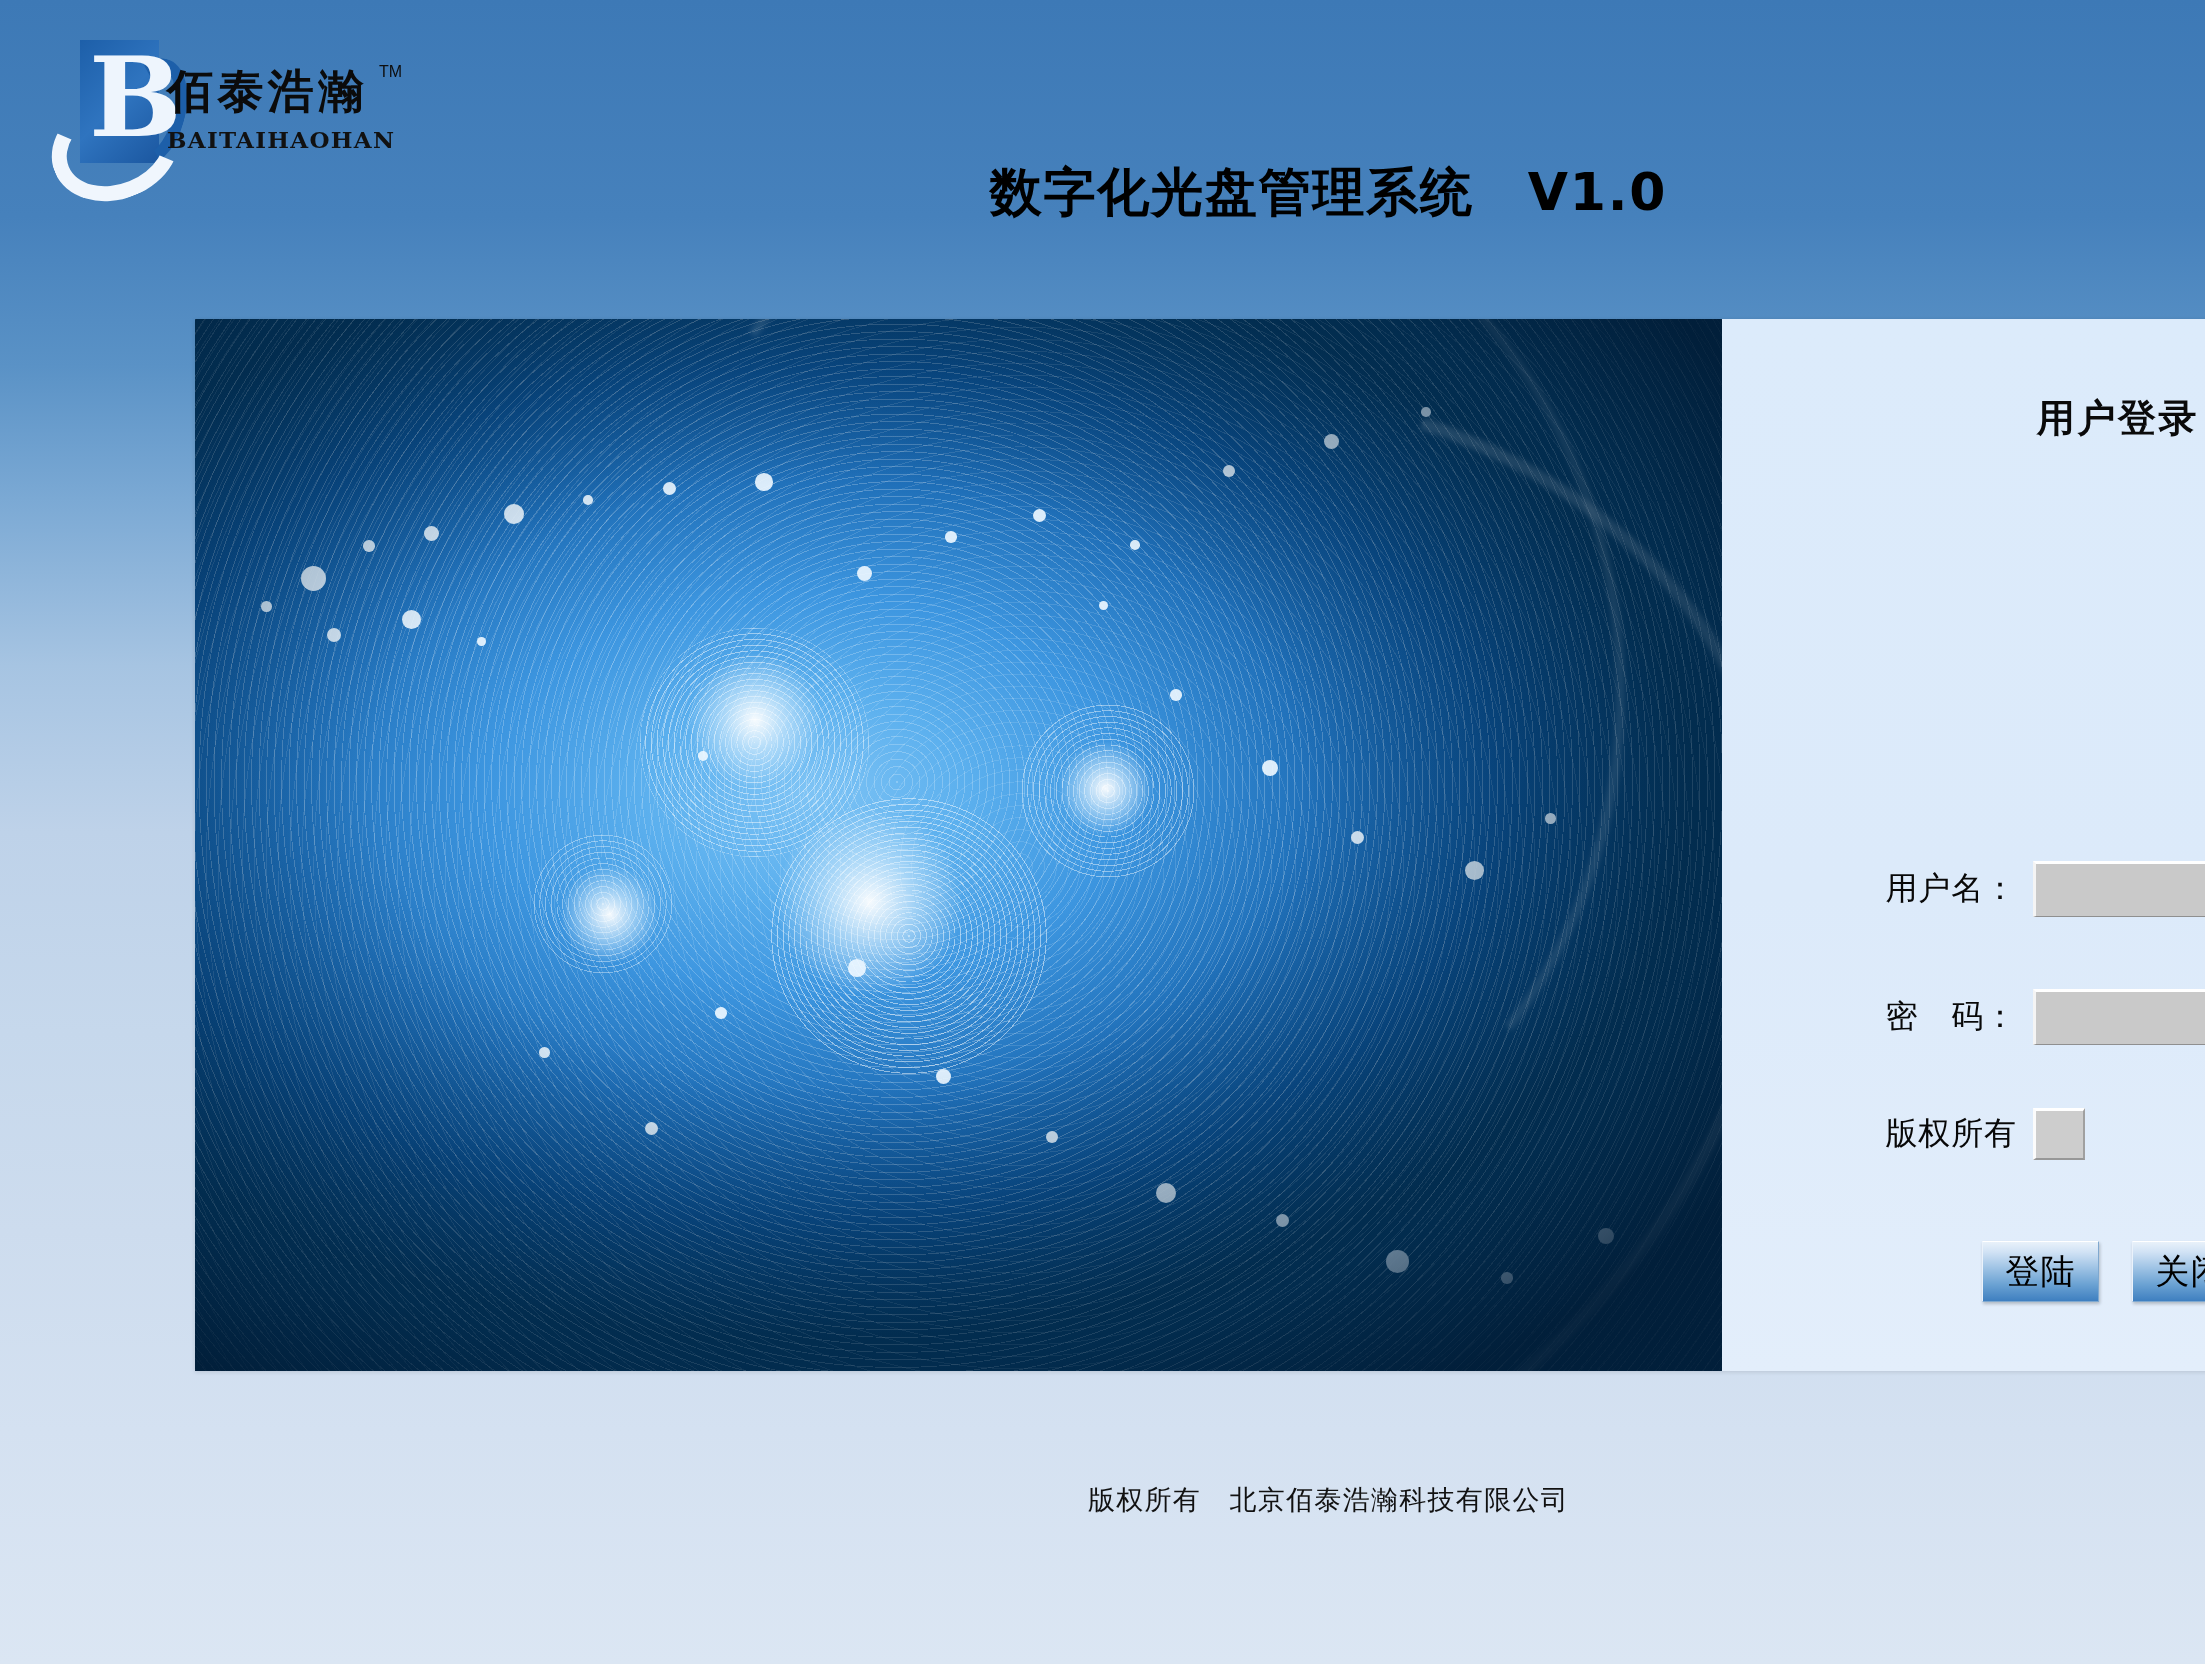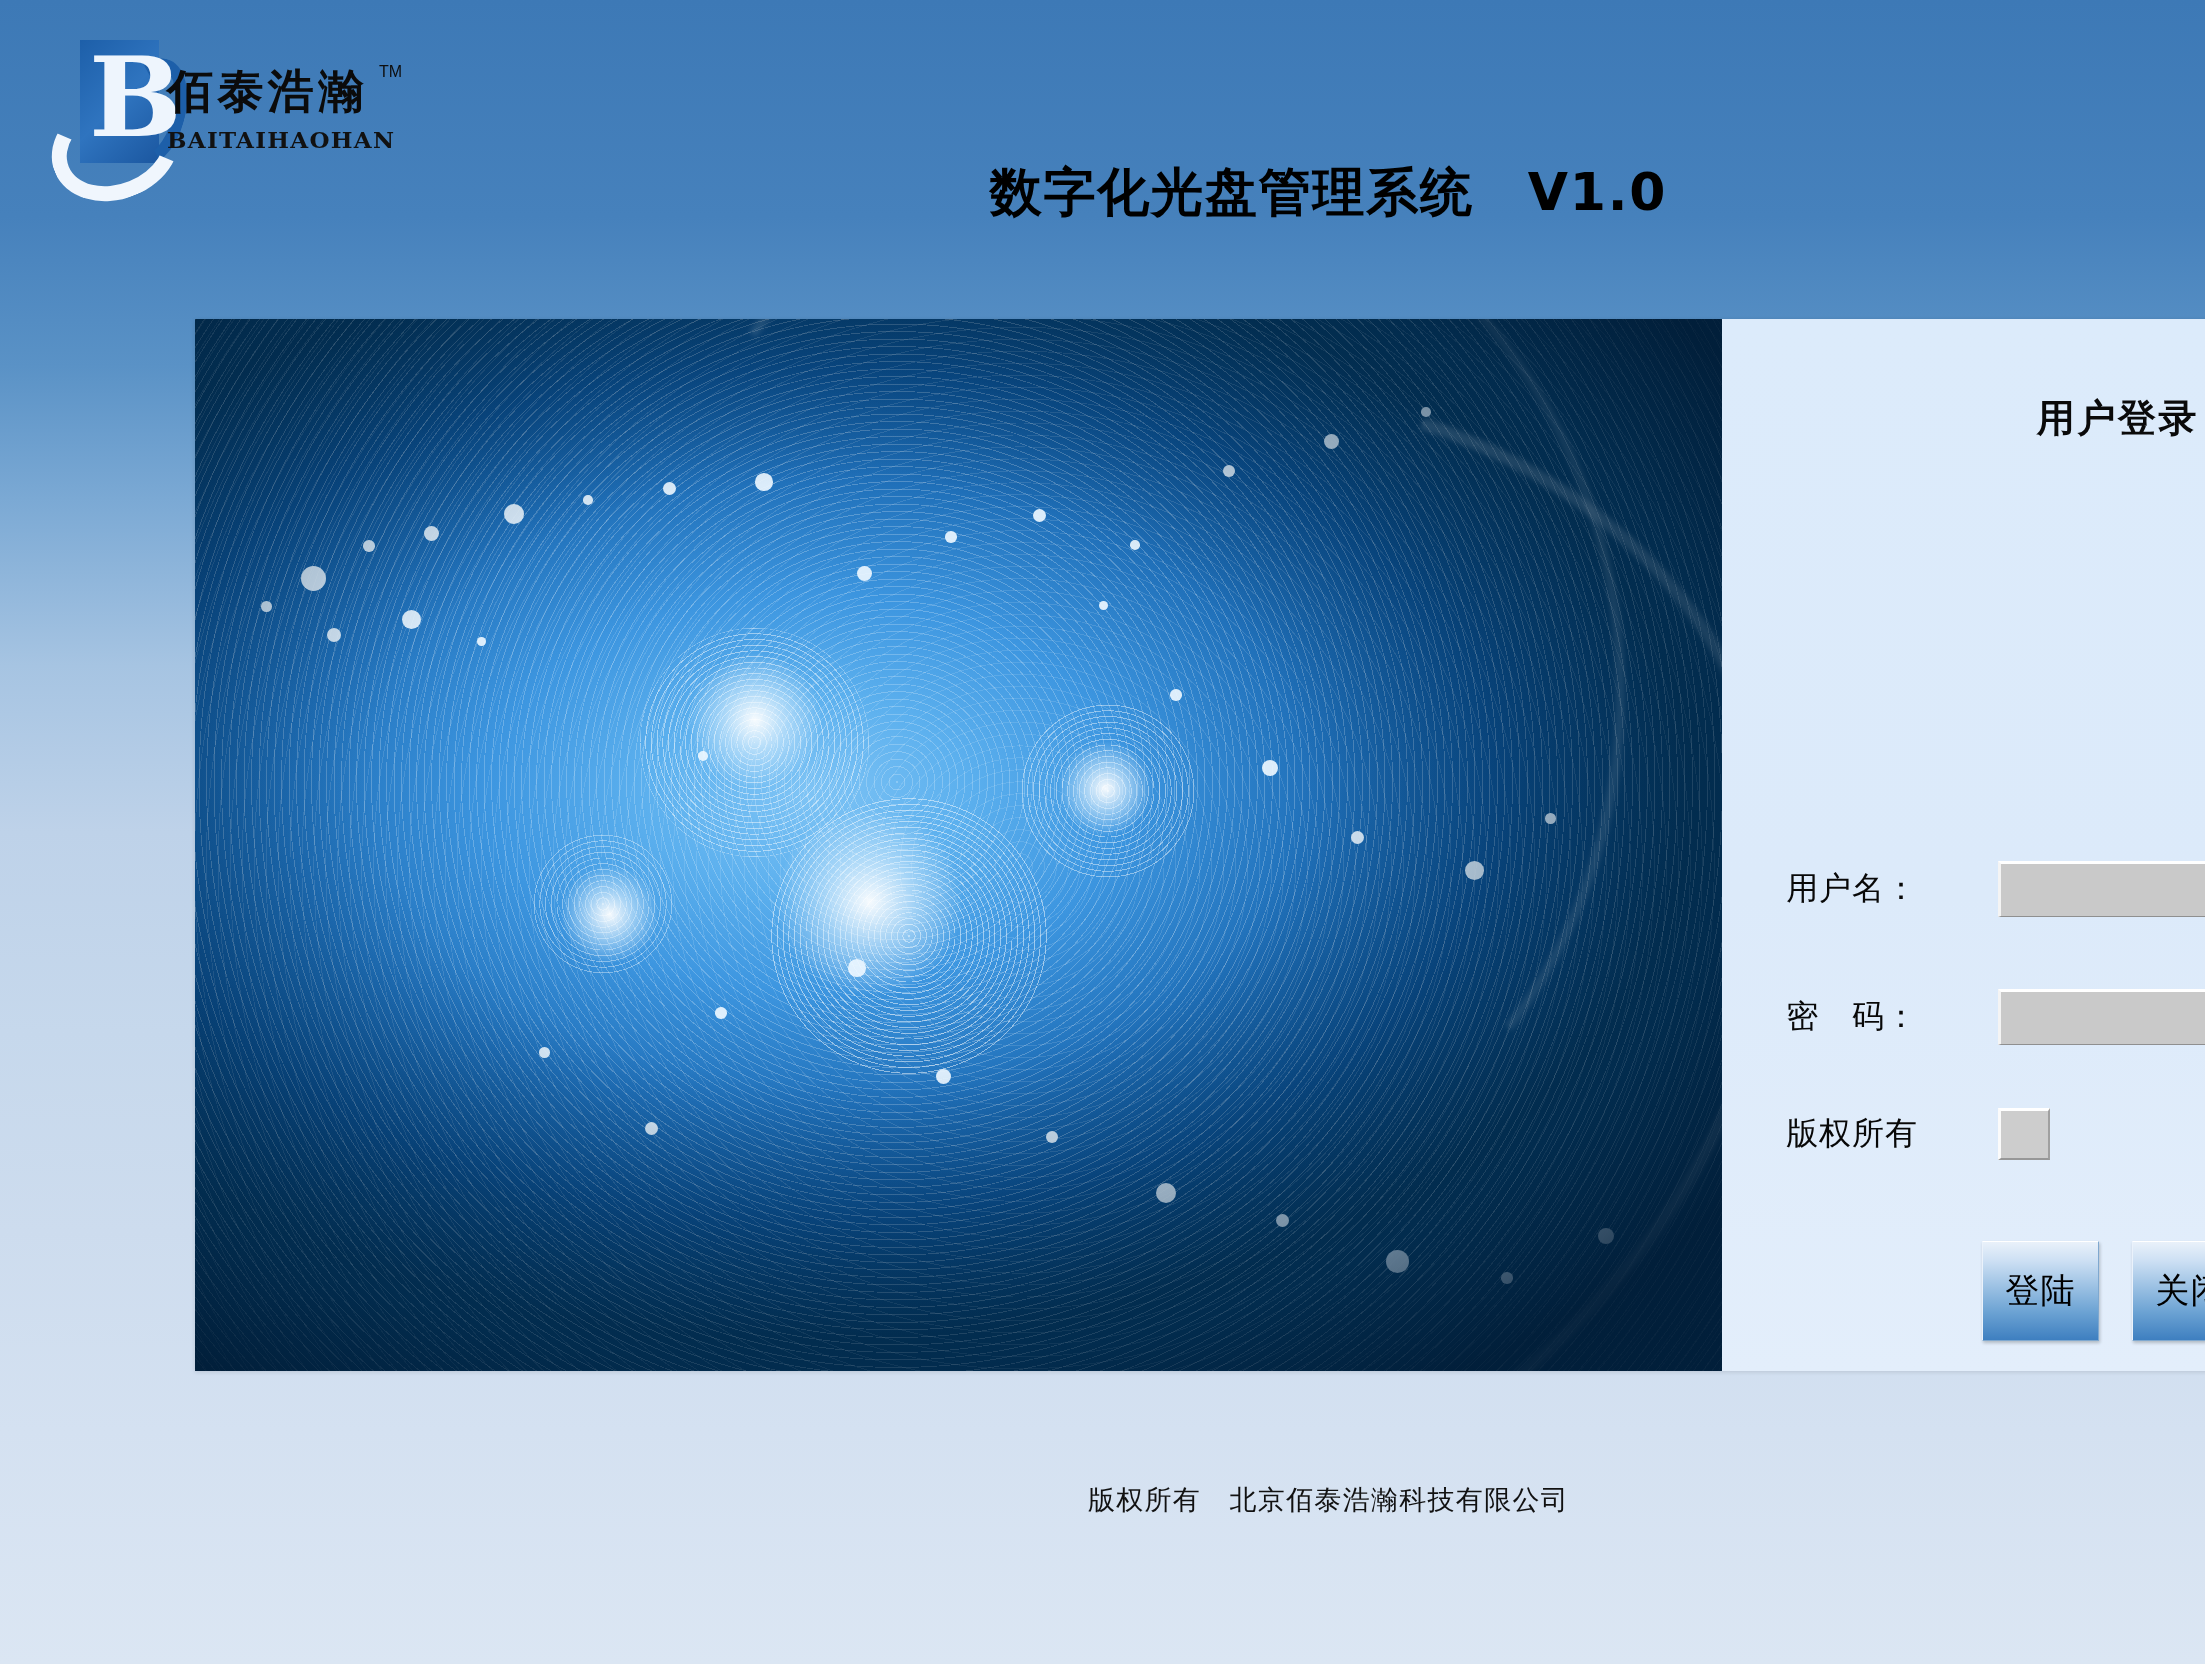--- a/index.html
+++ b/index.html
@@ -209,27 +209,28 @@
     position: absolute;
     left: 0; width: 100%;
     display: flex;
     align-items: center;
   }
   #row-user   { top: 542px; }
   #row-pass   { top: 670px; }
   #row-remember { top: 789px; }
   .field-label {
     width: 260px;
-    text-align: center;
+    text-align: right;
     padding-right: 16px;
     font-size: 32px;
     font-weight: normal;
     color: #080808;
     white-space: pre;
     letter-spacing: 0.9px;
+    margin-left: 35px;
   }
   .text-input {
     width: 375px; height: 56px;
     background: #c9c9c9;
     border-top: 3.1px solid #ffffff;
     border-left: 3.1px solid #f4f4f4;
     border-right: 1.8px solid #9b9b9b;
     border-bottom: 1.8px solid #8f8f8f;
     box-sizing: border-box;
   }
@@ -242,21 +243,21 @@
     border-bottom: 2.2px solid #979797;
     box-sizing: border-box;
   }
   #button-row {
     position: absolute;
     left: 260px; top: 922px;
     display: flex;
     gap: 33px;
   }
   .btn {
-    width: 117px; height: 100px;
+    width: 117px; height: 61px;
     background: linear-gradient(to bottom,
       #e9f1fa 0%, #cfe1f4 18%, #9dc2e4 45%, #6ba2d3 72%, #3e7fc0 100%);
     border: 0.9px solid #7fa8cf;
     border-top-color: #ffffff;
     border-left-color: #eaf2fb;
     box-sizing: border-box;
     display: flex;
     align-items: center;
     justify-content: center;
     font-size: 34px;

